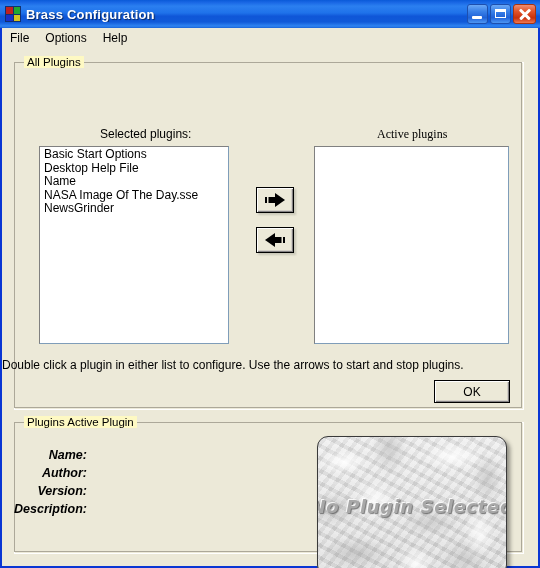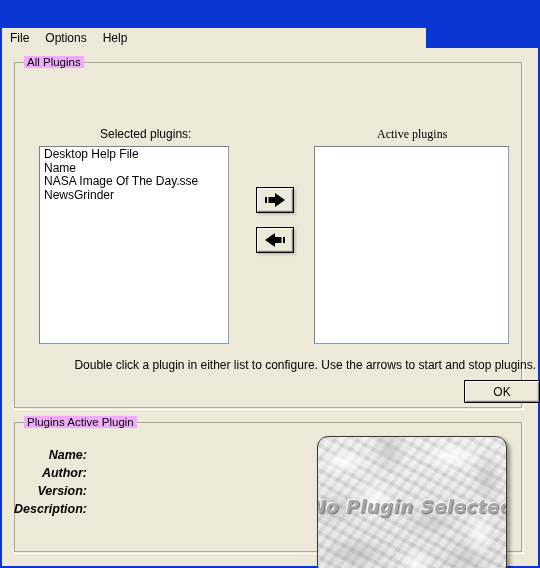--- a/index.html
+++ b/index.html
@@ -108,21 +108,21 @@
     background: #ffffff;
     border-radius: 1px;
   }
   .win-btn.close .x1 { transform: rotate(45deg); }
   .win-btn.close .x2 { transform: rotate(-45deg); }
 
   
   .menubar {
     position: absolute;
     left: 2px; top: 28px;
-    width: 424px;
+    width: 536px;
     height: 20px;
     background: #ece9d8;
     display: flex;
     align-items: center;
     font-size: 12px;
     color: #000000;
   }
   .menu-item {
     padding: 2px 8px 3px 8px;
     cursor: default;
@@ -149,21 +149,21 @@
     position: absolute;
     left: -1px; top: -1px; right: 1px; bottom: 1px;
     border: 1px solid #aca899;
     box-sizing: border-box;
     pointer-events: none;
   }
   .gb-title {
     position: absolute;
     top: -7px;
     left: 9px;
-    background: #f0abfc;
+    background: #fef9c3;
     padding: 0 3px;
     font-size: 11.5px;
     color: #000000;
     white-space: nowrap;
     z-index: 2;
   }
 
   #gb-all-plugins {
     left: 12px; top: 14px;
     width: 510px; height: 348px;
@@ -230,21 +230,21 @@
   }
   #btn-move-right { left: 254px; top: 139px; }
   #btn-move-left  { left: 254px; top: 179px; }
   .arrow-glyph { display: block; }
 
   
   #hint-text {
     position: absolute;
     left: 0; top: 310px;
     width: 534px;
-    text-align: right;
+    text-align: left;
     font-size: 12px;
     color: #000000;
   }
 
   
   #btn-ok {
     position: absolute;
     left: 432px; top: 332px;
     width: 76px; height: 23px;
     background: #ece9d8;
@@ -252,21 +252,20 @@
     box-shadow:
       inset 1px 1px 0 #ffffff,
       inset -1px -1px 0 #848284,
       inset -2px -2px 0 #d4d0c8;
     box-sizing: border-box;
     font-size: 12px;
     font-family: "Liberation Sans", sans-serif;
     color: #000000;
     cursor: default;
     padding: 0;
-    margin-left: 30px;
   }
 
   
   .field-label {
     position: absolute;
     width: 220px;
     text-align: right;
     font-size: 12.5px;
     font-weight: bold;
     font-style: italic;
@@ -321,38 +320,56 @@
        0    0   2px rgba(120,120,120,0.35);
     white-space: nowrap;
     user-select: none;
   }
 </style>
 </head>
 <body>
 
 <div id="window">
 
+  <div class="titlebar">
+    <span class="title-icon">
+      <i></i>
+        <i></i>
+        <i></i>
+        <i></i>
+    </span>
+    <span class="title-text">Brass Configuration</span>
+    <span class="win-buttons">
+      <span class="win-btn min"></span>
+      <span class="win-btn max"></span>
+      <span class="win-btn close">
+        <span class="x1"></span>
+          <span class="x2"></span>
+      </span>
+    </span>
+  </div>
 
   <div class="menubar">
     <span class="menu-item">File</span>
     <span class="menu-item">Options</span>
     <span class="menu-item">Help</span>
   </div>
 
   <div class="client">
 
     <div class="groupbox" id="gb-all-plugins">
       <span class="gb-inner"></span>
       <span class="gb-title">All Plugins</span>
     </div>
 
     <span class="col-label" id="lbl-available">Selected plugins:</span>
     <span class="col-label" id="lbl-active">Active plugins</span>
 
     <div class="listbox" id="listbox-available">
+      <div class="list-row">Basic Start Options</div>
       <div class="list-row">Desktop Help File</div>
       <div class="list-row">Name</div>
       <div class="list-row">NASA Image Of The Day.sse</div>
       <div class="list-row">NewsGrinder</div>
     </div>
 
     <div class="listbox" id="listbox-active"></div>
 
     <div class="arrow-btn" id="btn-move-right">
       <svg class="arrow-glyph" width="20" height="14" viewBox="0 0 20 14">

